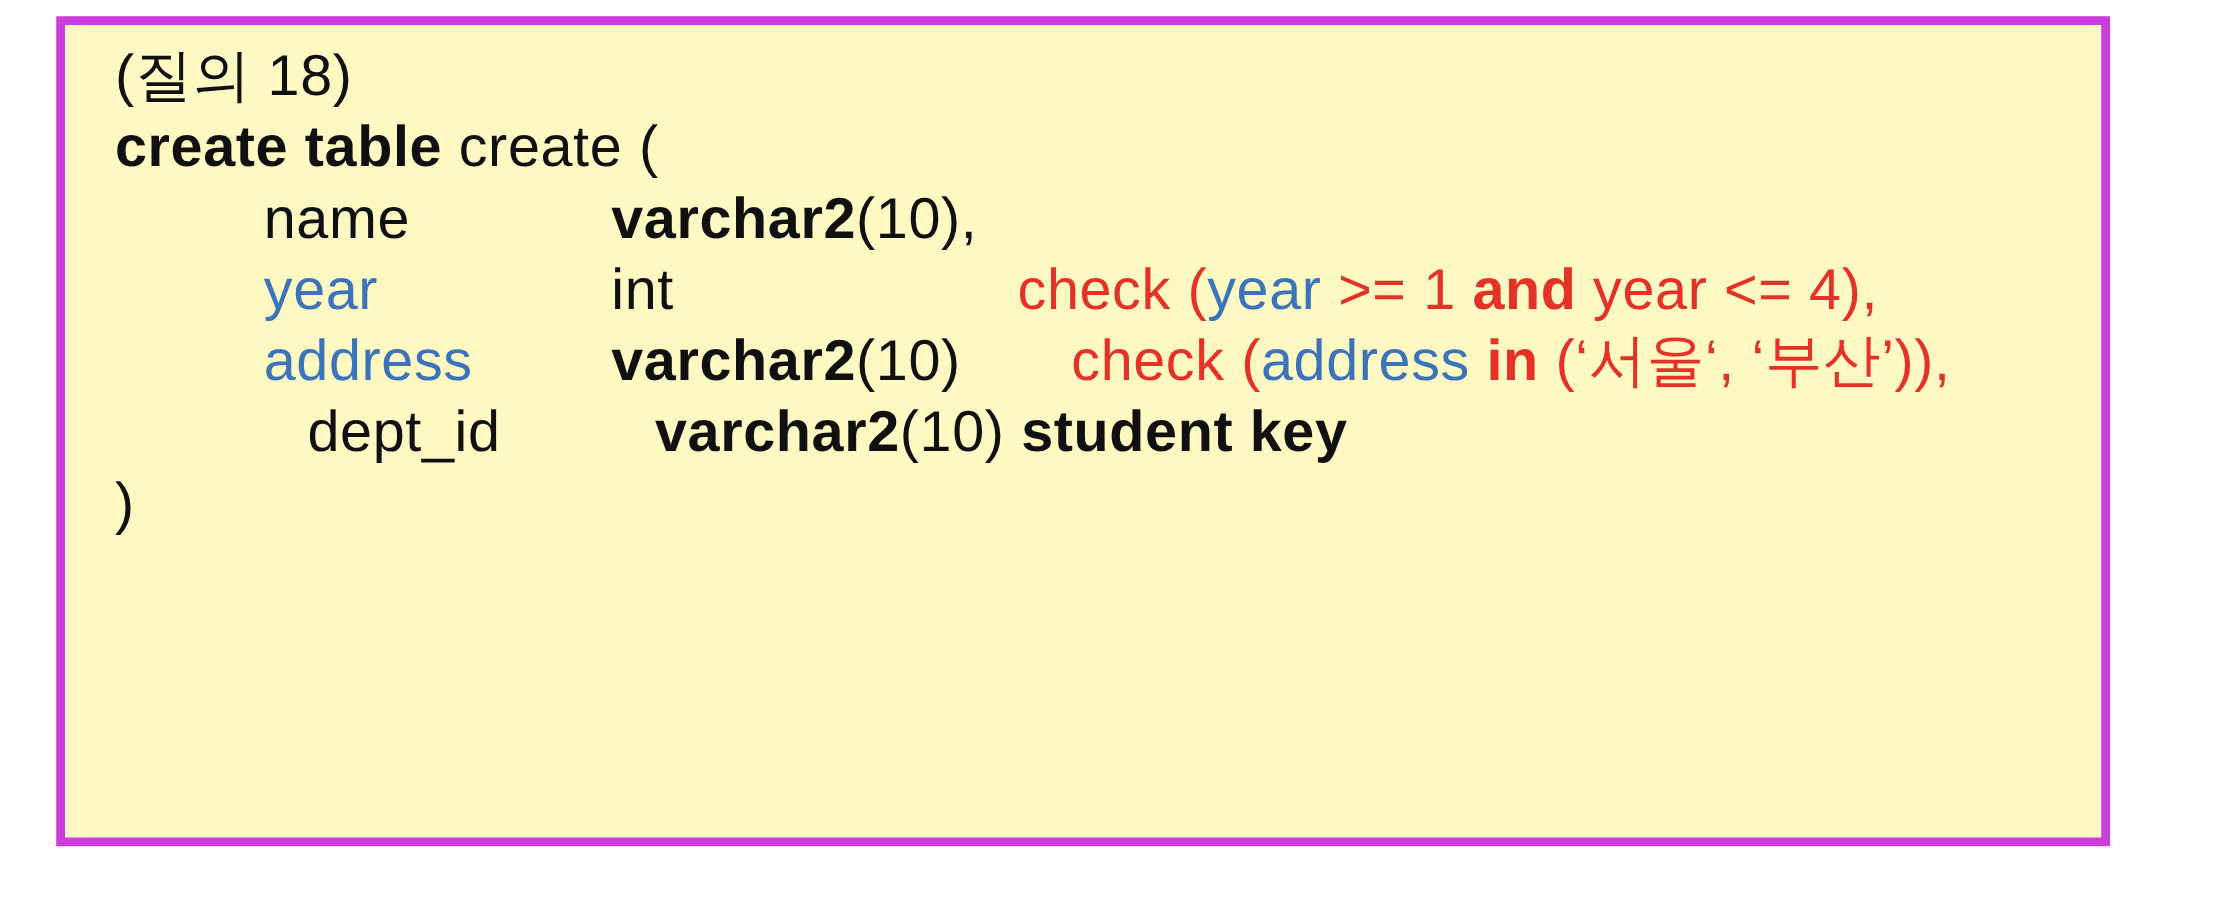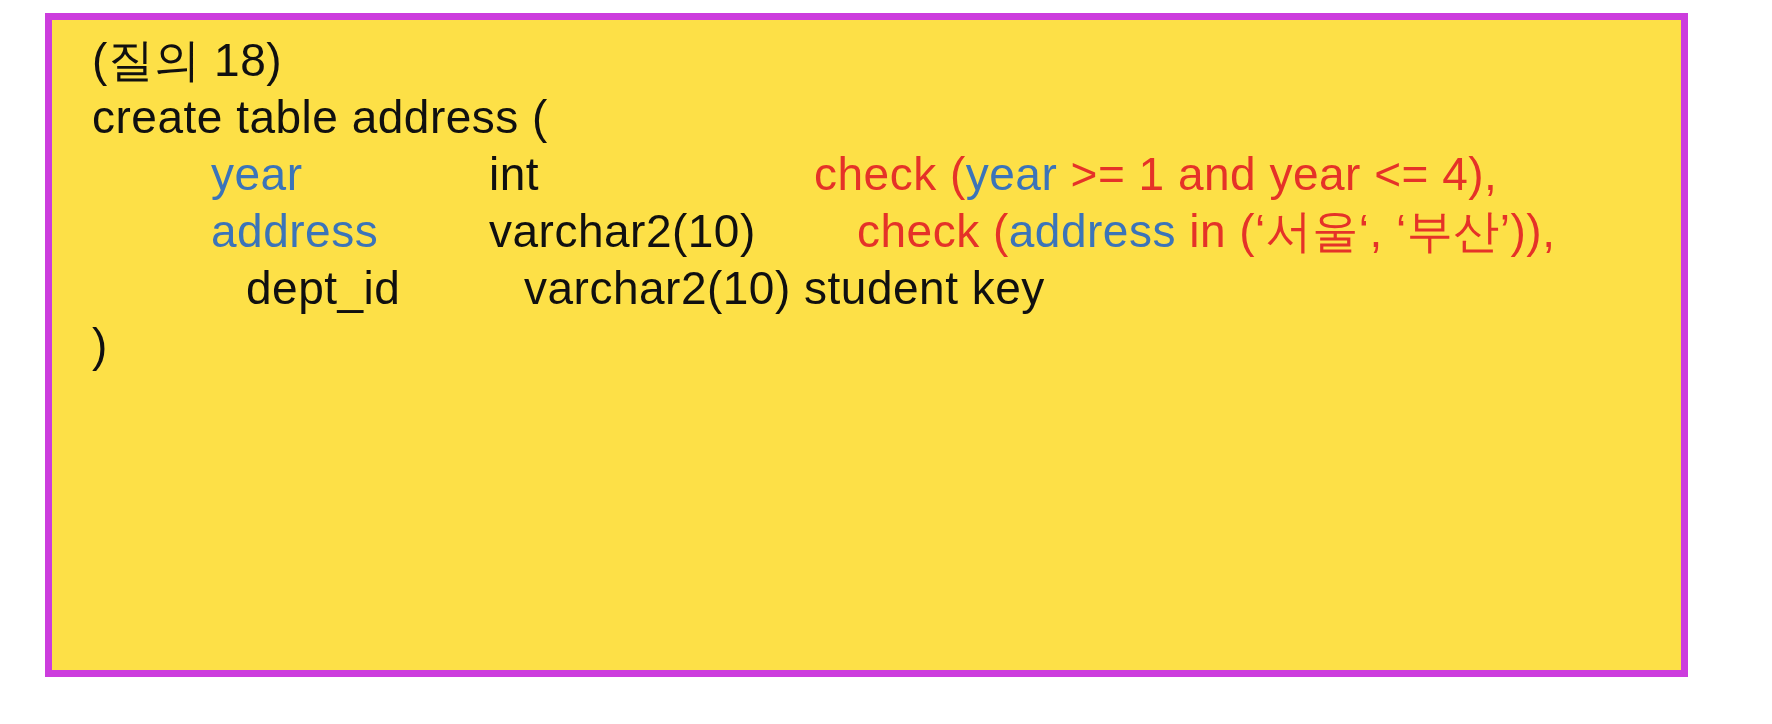--- a/index.html
+++ b/index.html
@@ -30,27 +30,28 @@
   }
   .line {
     white-space: pre;
     height: 57px;
   }
   .line.indent {
     padding-left: 119px;
   }
   .seg { display: inline; }
   .seg.colw { display: inline-block; vertical-align: baseline; }
-  .bold { font-weight: 400; }
+  .bold { font-weight: 700; }
 </style>
 </head>
 <body>
 
-<div class="panel" style="border-color: rgb(204, 61, 221); background: #fde047; padding-left: 40px;">
+<div class="panel" style="border-color: rgb(204, 61, 221); background: #fef9c3; padding-left: 40px;">
   <div class="code-block">
       <div class="line"><span class="seg">(질의 18)</span></div>
-      <div class="line"><span class="seg bold">create table</span><span class="seg"> address (</span></div>
+      <div class="line"><span class="seg bold">create table</span><span class="seg"> create (</span></div>
+      <div class="line indent"><span class="seg colw" style="width: 278px;">name</span><span class="seg bold">varchar2</span><span class="seg">(10),</span></div>
       <div class="line indent"><span class="seg colw" style="width: 278px; color: rgb(59, 116, 185);">year</span><span class="seg colw" style="width: 325px;">int</span><span class="seg" style="color: rgb(229, 50, 40);">check (</span><span class="seg" style="color: rgb(59, 116, 185);">year</span><span class="seg" style="color: rgb(229, 50, 40);"> &gt;= 1 </span><span class="seg bold" style="color: rgb(229, 50, 40);">and</span><span class="seg" style="color: rgb(229, 50, 40);"> year &lt;= 4),</span></div>
       <div class="line indent"><span class="seg colw" style="width: 278px; color: rgb(59, 116, 185);">address</span><span class="seg colw" style="width: 368px;"><span class="seg bold">varchar2</span><span class="seg">(10)</span></span><span class="seg" style="color: rgb(229, 50, 40);">check (</span><span class="seg" style="color: rgb(59, 116, 185);">address</span><span class="seg" style="color: rgb(229, 50, 40);"> </span><span class="seg bold" style="color: rgb(229, 50, 40);">in</span><span class="seg" style="color: rgb(229, 50, 40);"> (‘서울‘, ‘부산’)),</span></div>
       <div class="line indent"><span class="seg colw" style="width: 278px; margin-left: 35px;">dept_id</span><span class="seg bold">varchar2</span><span class="seg">(10) </span><span class="seg bold">student key</span></div>
       <div class="line"><span class="seg">)</span></div>
     </div>
 </div>
 
 </body></html>

